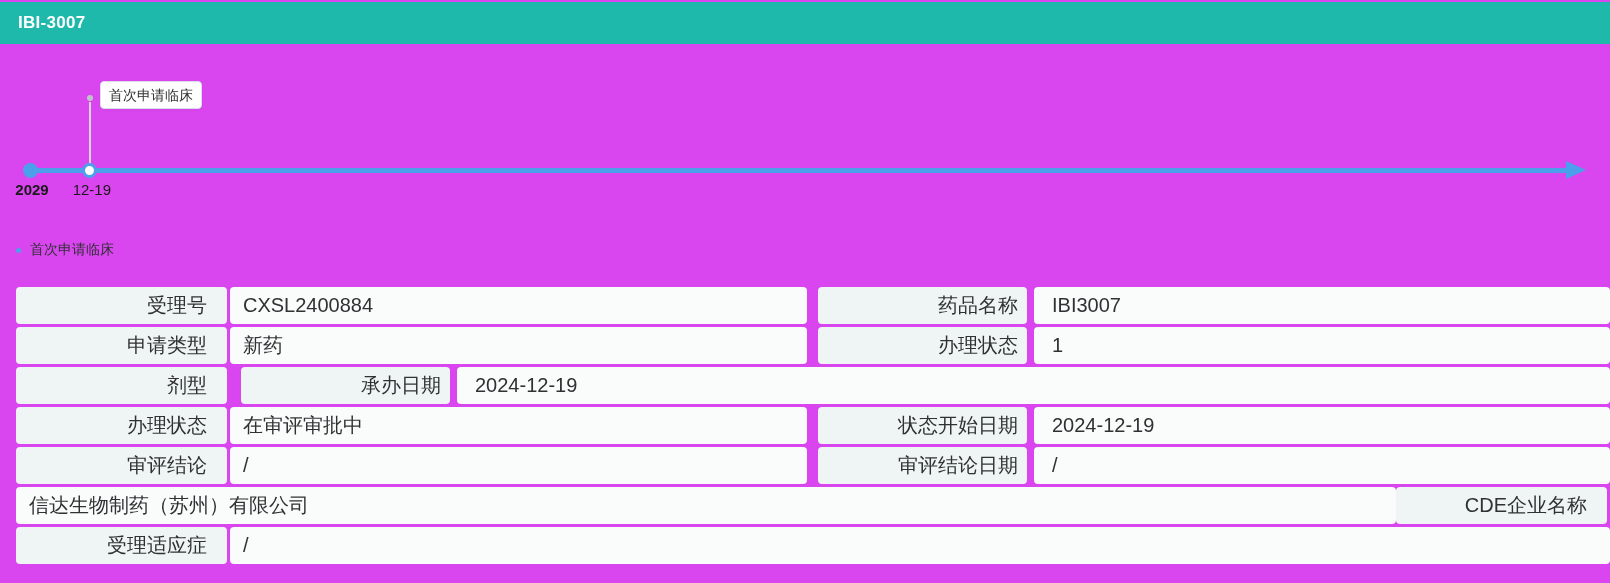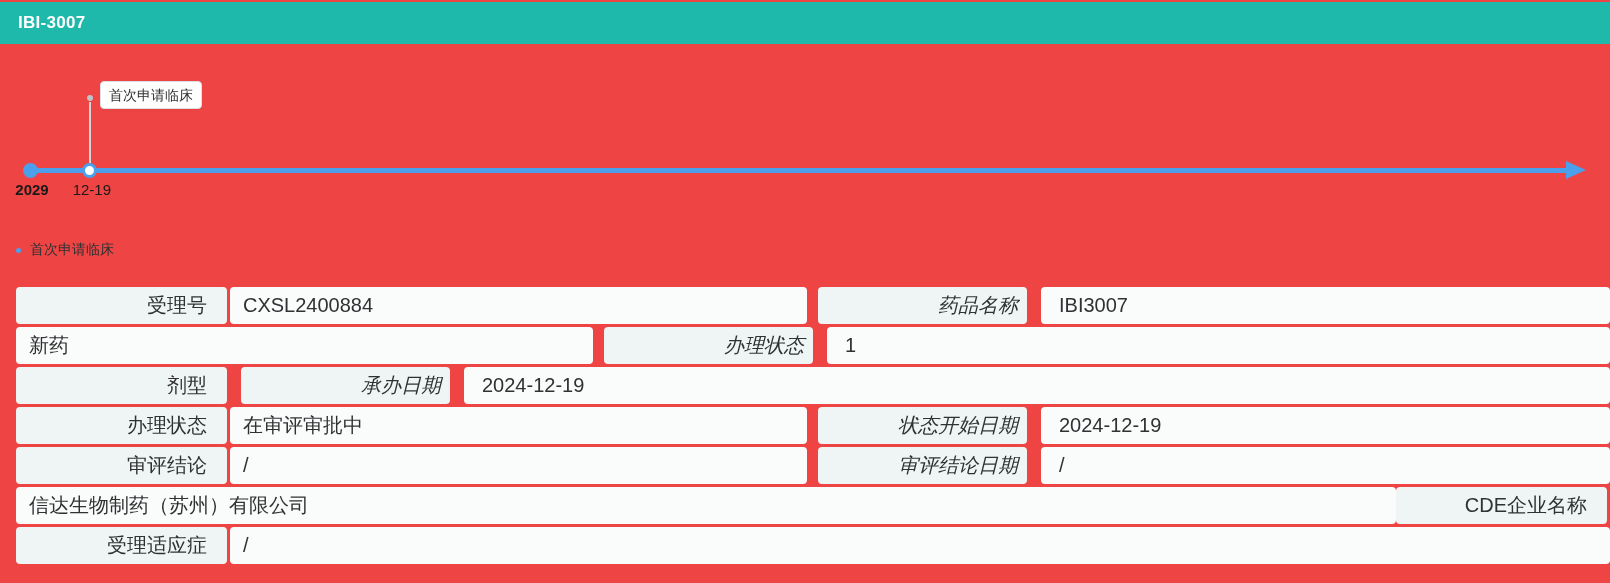--- a/index.html
+++ b/index.html
@@ -2,21 +2,21 @@
 <html style="--header-bg: #1fb9ac; --accent-blue: #4c9fea; --label-bg: #eef5f4; --value-bg: #fafbfb; --text-main: #303133;"><head>
 <meta charset="utf-8">
 <style>
   * { margin: 0; padding: 0; box-sizing: border-box; }
   html, body { background: #fff; }
   body { font-family: "Liberation Sans", "DejaVu Sans", sans-serif; }
   .stage {
     position: relative;
     width: 1610px;
     height: 583px;
-    background: #ef4444;
+    background: #d946ef;
     overflow: hidden;
   }
 
   
   .header-bar {
     position: absolute;
     left: 0; top: 2px;
     width: 100%; height: 42px;
     background: var(--header-bg, #1fb9ac);
     display: flex;
@@ -155,22 +155,21 @@
     flex: none;
     margin-right: 3px;
   }
   .cell.lab2 {
     width: 209px;
     background: var(--label-bg, #eef5f4);
     text-align: right;
     padding-right: 9px;
     flex: none;
     margin-left: 11px;
-    margin-right: 14px;
-    font-style: italic;
+    margin-right: 7px;
   }
   .cell.val {
     width: 577px;
     background: var(--value-bg, #fafbfb);
     padding-left: 13px;
     flex: none;
   }
   .cell.val2 {
     flex: 1;
     background: var(--value-bg, #fafbfb);
@@ -211,20 +210,21 @@
   <div class="details">
 
     <div class="drow">
       <div class="cell lab">受理号</div>
       <div class="cell val">CXSL2400884</div>
       <div class="cell lab2">药品名称</div>
       <div class="cell val2">IBI3007</div>
     </div>
 
     <div class="drow">
+      <div class="cell lab">申请类型</div>
       <div class="cell val">新药</div>
       <div class="cell lab2">办理状态</div>
       <div class="cell val2">1</div>
     </div>
 
     <div class="drow">
       <div class="cell lab">剂型</div>
       <div class="cell lab2">承办日期</div>
       <div class="cell val2">2024-12-19</div>
     </div>

